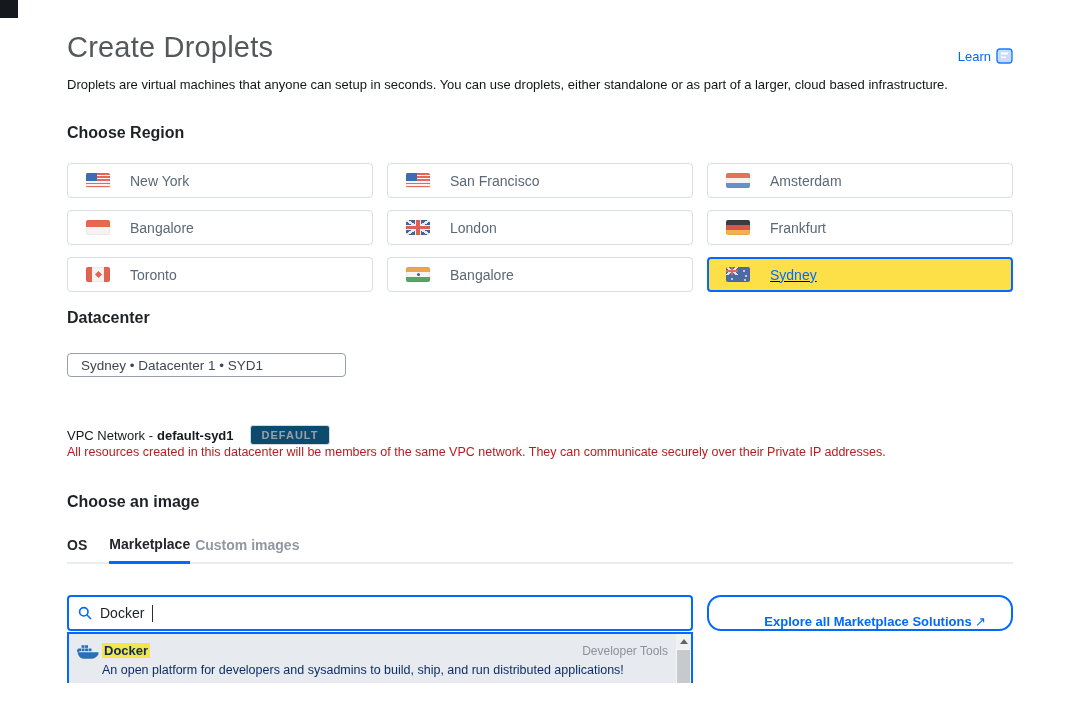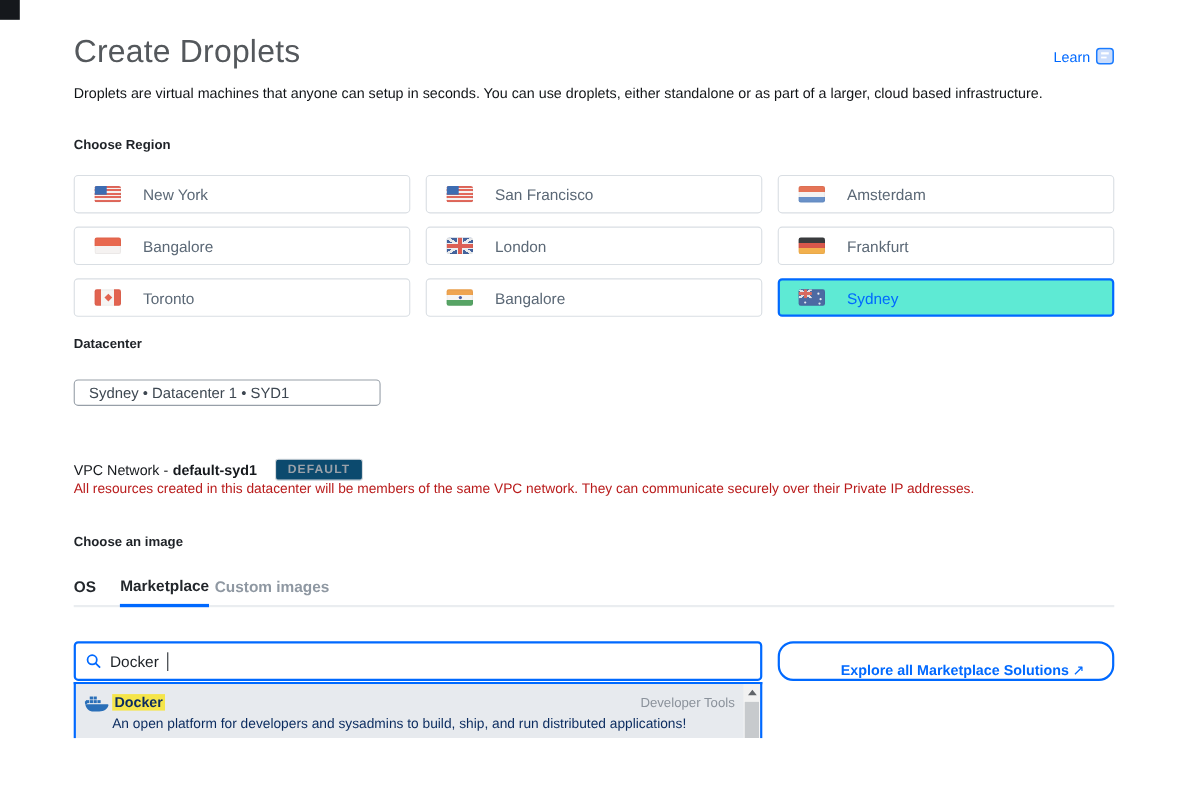--- a/index.html
+++ b/index.html
@@ -4,35 +4,35 @@
 <style>
   * { margin:0; padding:0; box-sizing:border-box; }
   html,body { width:1073px; height:723px; background:#fff; overflow:hidden;
               font-family:"Liberation Sans", sans-serif; position:relative; }
 
   .corner-artifact { position:absolute; top:0; left:0; width:18px; height:18px; background:#15181c; }
 
   .container { padding:0 60px 0 67px; }
 
   
-  .header-row { display:flex; justify-content:space-between; align-items:flex-start; padding-top:31px; }
+  .header-row { display:flex; justify-content:space-between; align-items:flex-end; padding-top:31px; }
   .page-title { font-size:29px; font-weight:400; color:#54585c; letter-spacing:.2px; }
   .learn-link { display:flex; align-items:center; gap:5px; color:#0069ff; font-size:13px;
                 margin-top:12px; text-decoration:none; cursor:pointer; }
   .subtitle { font-size:13px; color:#121518; margin-top:13px; }
 
-  h2.section-heading { font-size:12px; font-weight:700; color:#1e2227; }
+  h2.section-heading { font-size:16px; font-weight:700; color:#1e2227; }
 
   
   .region-heading { margin-top:32px; }
   .region-grid { display:grid; grid-template-columns:repeat(3,306px); gap:12px 14px; margin-top:21px; }
   .region-card { height:35px; border:1px solid #d9dee3; border-radius:4px; background:#fff;
                  display:flex; align-items:center; padding-left:18px; cursor:pointer; }
   .region-card .region-label { font-size:14px; color:#5b6876; margin-left:20px; }
-  .region-card.selected { border:2px solid #0069ff; background:#5eead4; padding-left:17px; }
+  .region-card.selected { border:2px solid #0069ff; background:#fde047; padding-left:17px;text-decoration:underline; }
   .region-card.selected .region-label { color:#0069ff; }
 
   
   .flag { width:24px; height:15px; border-radius:2px; display:inline-block; position:relative;
           overflow:hidden; flex:none; box-shadow:0 0 0 1px rgba(0,0,0,.04) inset; }
   .flag-us { background:repeating-linear-gradient(180deg,#e2695c 0 1.6px,#f6f3f2 1.6px 3.2px); }
   .flag-us::before { content:""; position:absolute; top:0; left:0; width:11px; height:8px; background:#3d6cb2; }
   .flag-sg { background:linear-gradient(180deg,#e8684f 0 50%,#f5f2f1 50%); }
   .flag-nl { background:linear-gradient(180deg,#e57457 0 34%,#f4f3f3 34% 66%,#6991c9 66%); }
   .flag-uk { background-color:#45649e;

